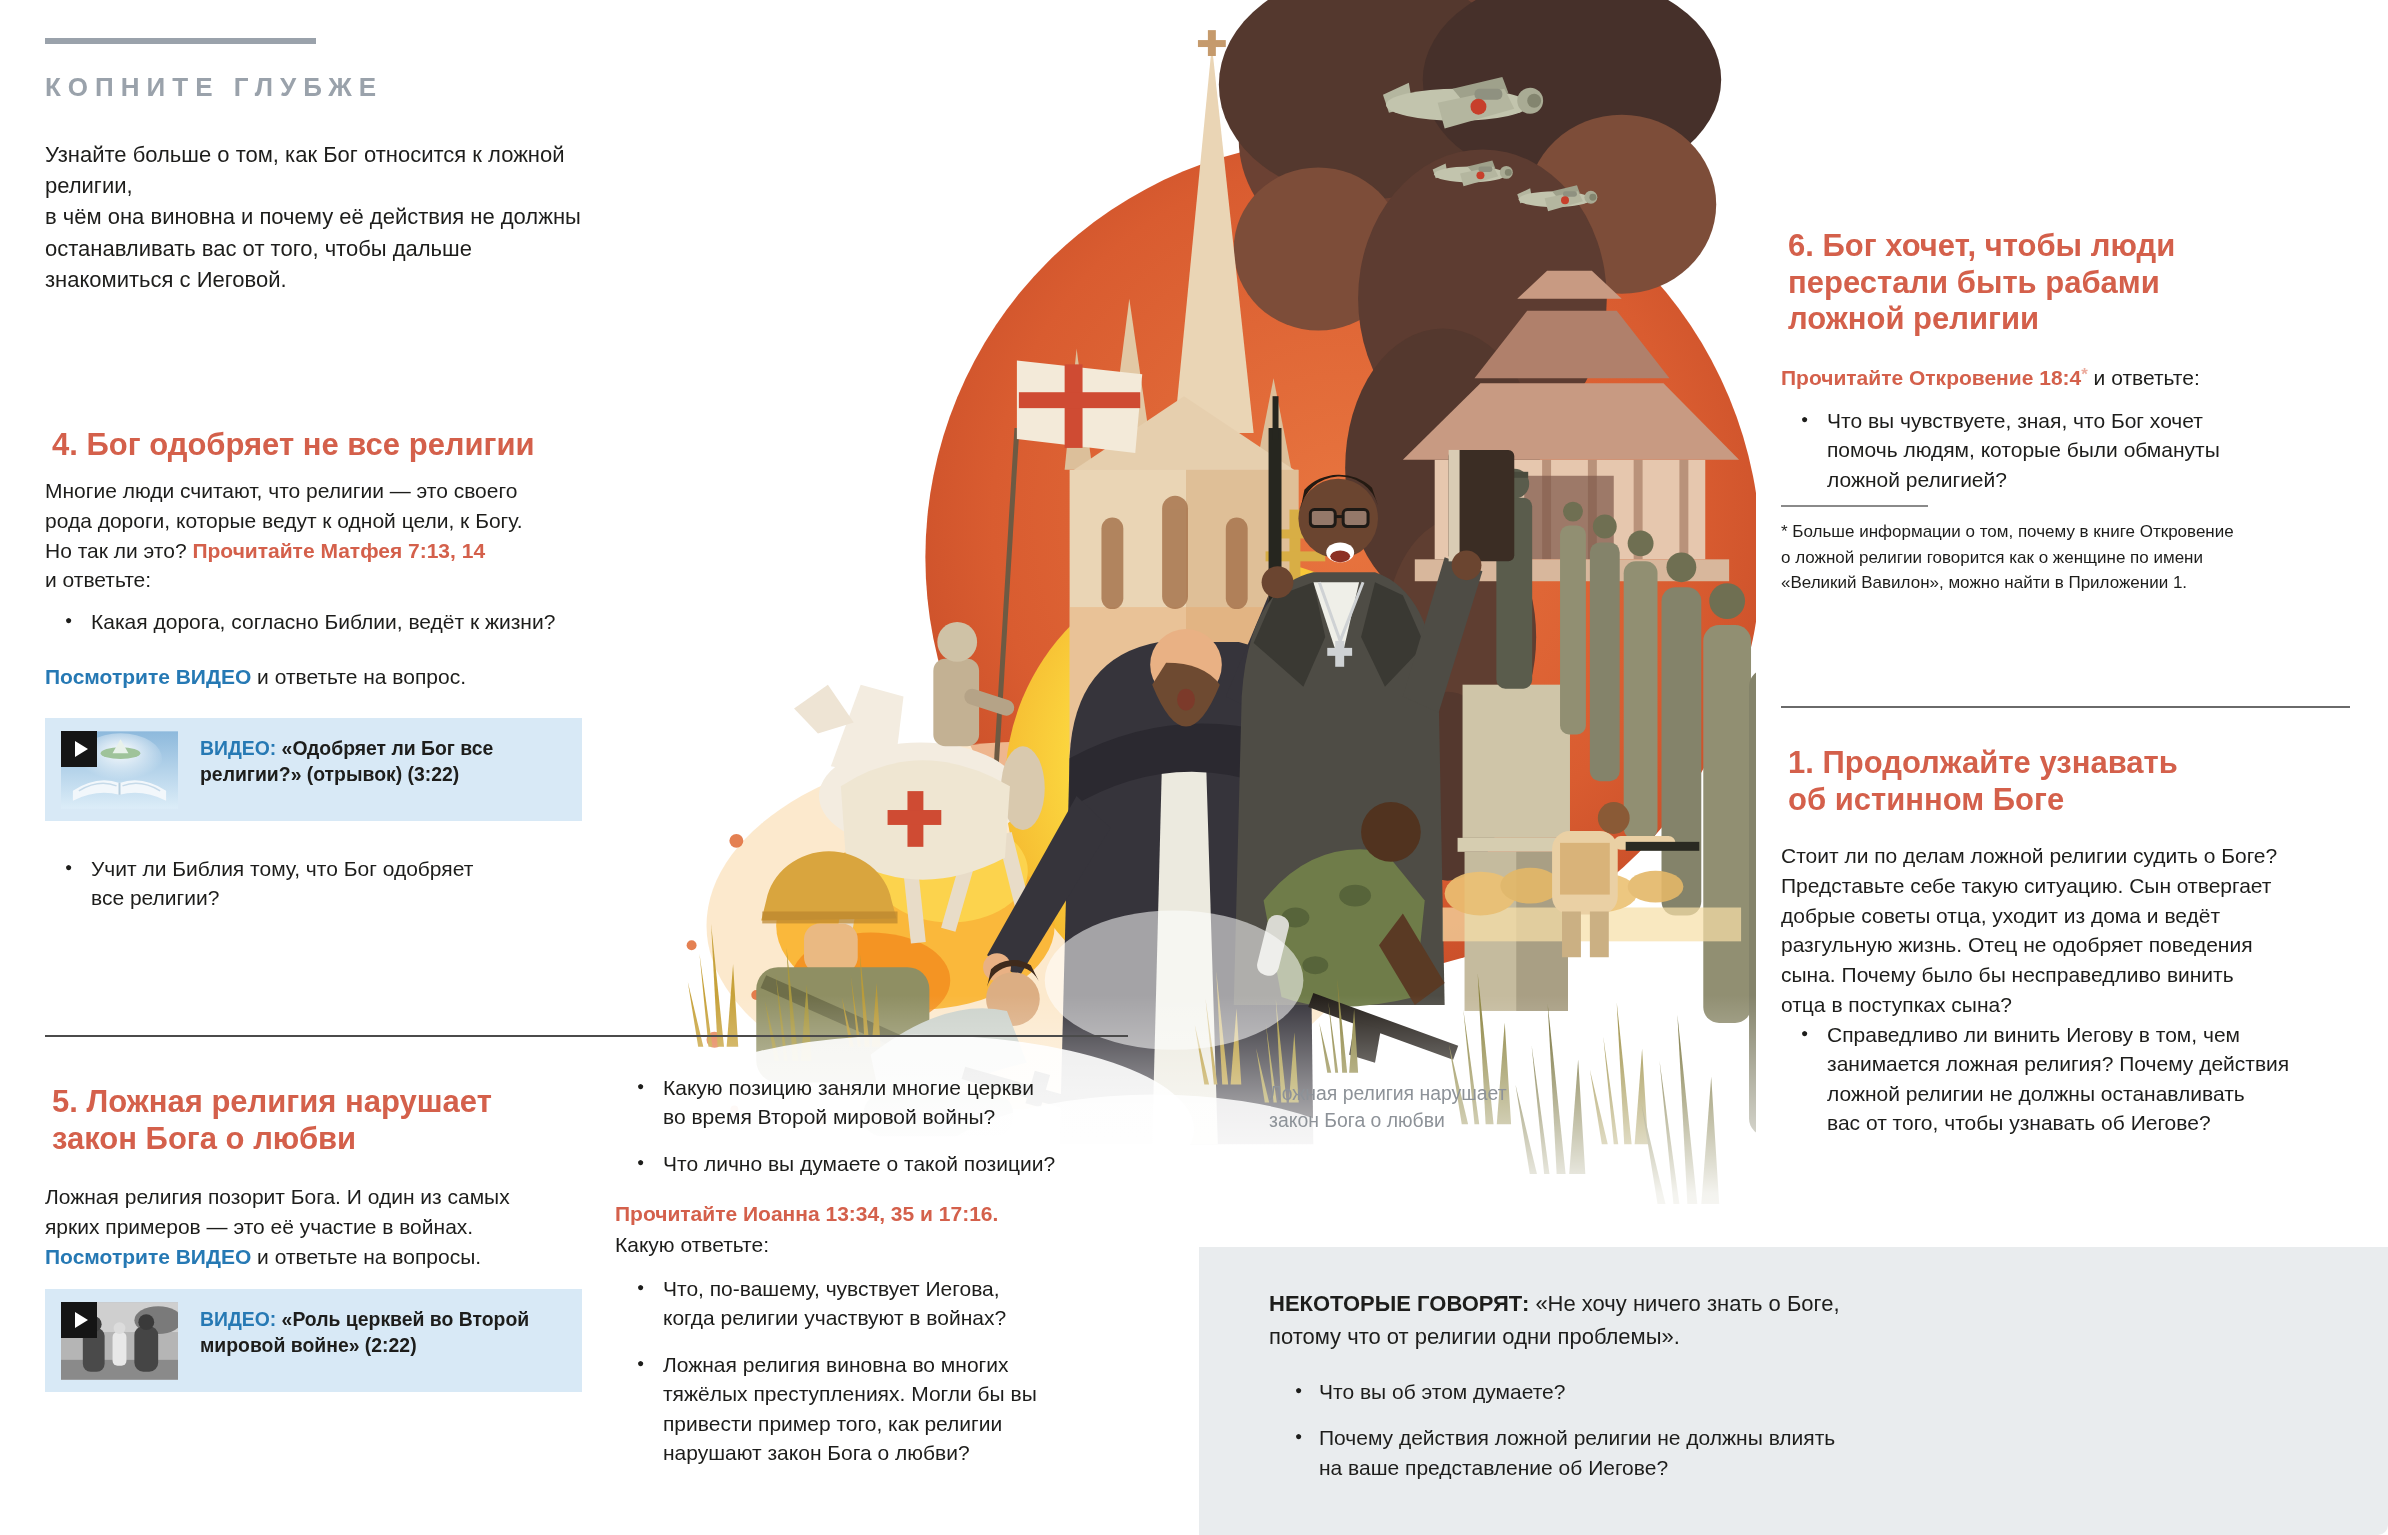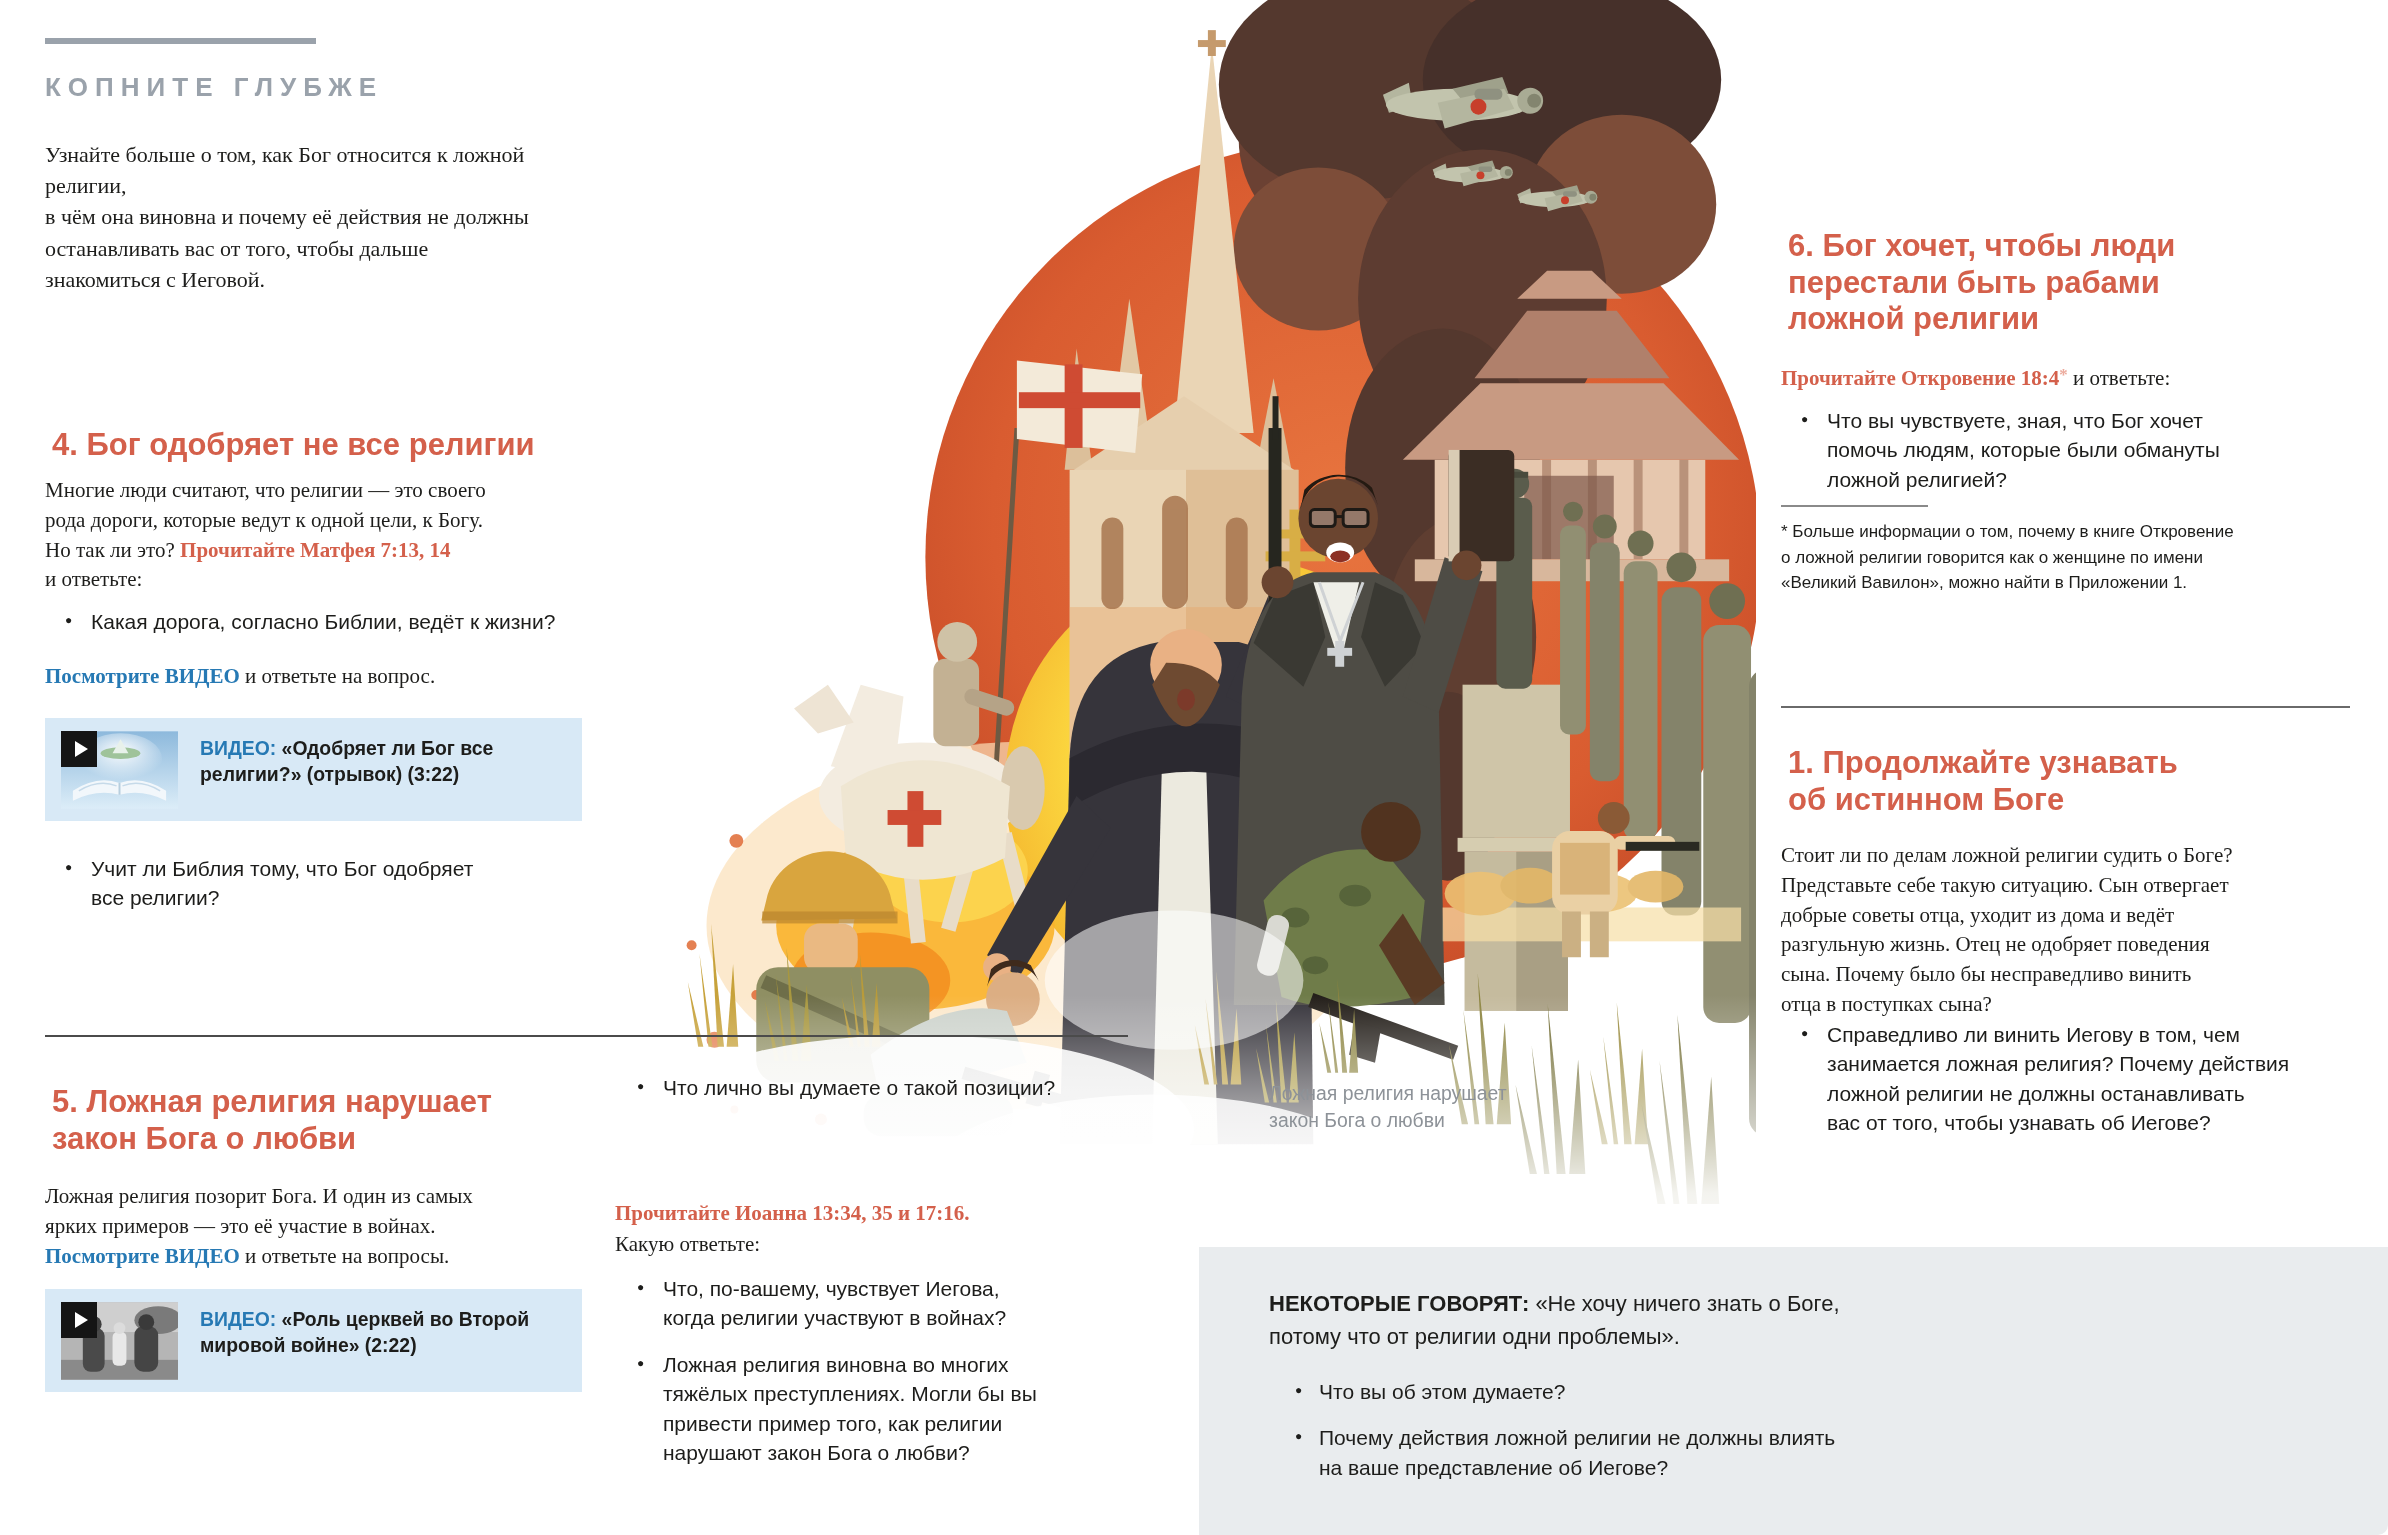--- a/index.html
+++ b/index.html
@@ -3,21 +3,21 @@
 <meta charset="utf-8">
 <style>
   html,body{margin:0;padding:0;background:#fff;}
   .page{position:relative;width:2388px;height:1535px;background:#ffffff;overflow:hidden;
         font-family:"Liberation Sans","DejaVu Sans",sans-serif;color:#1d1d1b;border-radius:10px;}
   .abs{position:absolute;}
   .prewrap{white-space:pre-line;}
   .z2{z-index:2;}
   .kicker-bar{width:271px;height:6px;background:#9aa2ab;}
   .kicker{font-size:26px;font-weight:700;color:#9aa2ab;letter-spacing:7px;margin:0;}
-  .body-text{font-size:21px;line-height:1.42;margin:0;font-family:Liberation Serif, serif;}
+  .body-text{font-size:21px;line-height:1.42;margin:0;}
   h2.sec{font-size:31px;font-weight:700;color:#d4604b;line-height:1.18;margin:7px;white-space:pre-line;}
   .bullets{list-style:none;margin:0;padding-left:46px;font-size:21px;line-height:1.4;white-space:pre-line;}
   .bullets li{position:relative;margin-bottom:17px;}
   .bullets li::before{content:"●";position:absolute;left:-26px;top:5px;font-size:12px;color:#1d1d1b;}
   .r-body{color:#1d1d1b;}
   .r-red{color:#d4604b;font-weight:700;}
   .r-redlight{color:#ecab9d;font-weight:700;font-size:0.8em;vertical-align:5px;}
   .r-blue{color:#2679b4;font-weight:700;}
   .r-vbold{color:#1d1d1b;font-weight:700;}
   .r-bold{color:#1d1d1b;font-weight:700;}
@@ -398,21 +398,22 @@
         <circle cx="59" cy="26" r="6" fill="#dcdcdc"></circle>
       </svg>
       <span class="play">
           <i></i>
         </span>
     </div>
     <div class="vtext"><span class="r-blue">ВИДЕО:</span><span class="r-vbold"> «Роль церквей во Второй
 мировой войне» (2:22)</span></div>
   </div>
 
-  <ul class="abs z2 bullets" style="left:617px;top:1073px;width:537px;"><li>Что лично вы думаете о такой позиции?</li></ul>
+  <ul class="abs z2 bullets" style="left:617px;top:1073px;width:537px;"><li>Какую позицию заняли многие церкви
+во время Второй мировой войны?</li><li>Что лично вы думаете о такой позиции?</li></ul>
   <p class="abs z2 body-text" style="left:615px;top:1199px;width:537px;"><span class="r-red">Прочитайте Иоанна 13:34, 35 и 17:16.</span></p>
   <p class="abs z2 body-text" style="left:615px;top:1230px;width:537px;">Какую ответьте:</p>
   <ul class="abs z2 bullets" style="left:617px;top:1274px;width:537px;"><li>Что, по-вашему, чувствует Иегова,
 когда религии участвуют в войнах?</li><li>Ложная религия виновна во многих
 тяжёлых преступлениях. Могли бы вы
 привести пример того, как религии
 нарушают закон Бога о любви?</li></ul>
 
   <h2 class="abs z2 sec" style="left:1781px;top:221px;width:597px;">6. Бог хочет, чтобы люди
 перестали быть рабами

